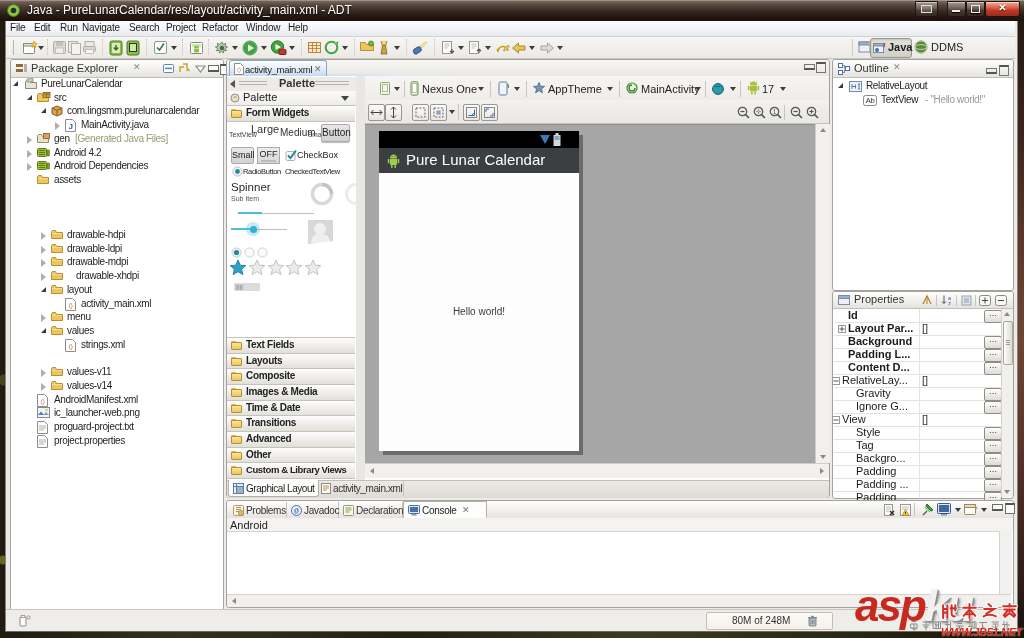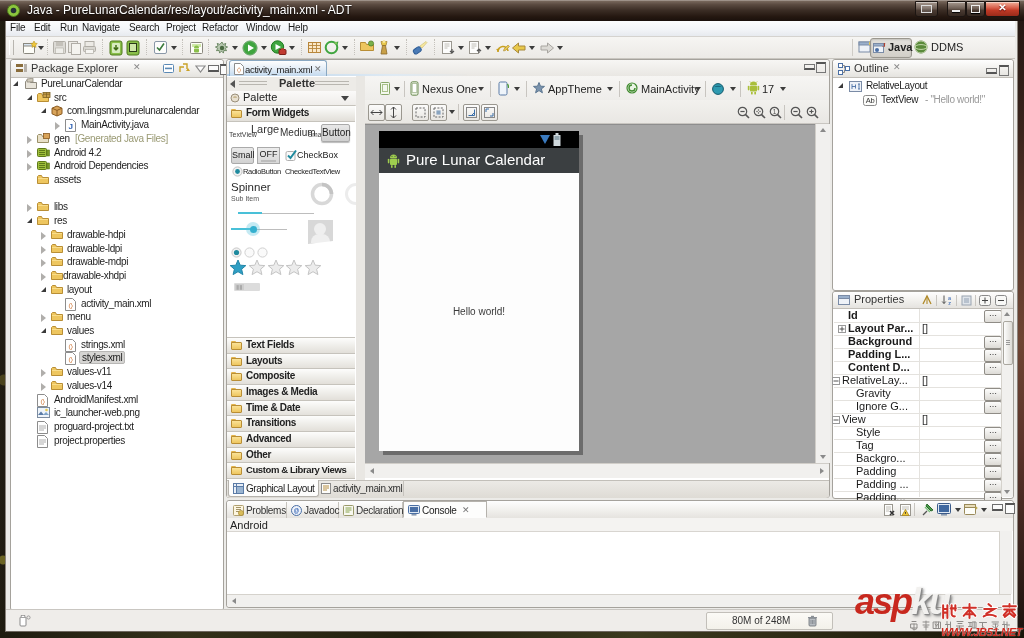--- a/index.html
+++ b/index.html
@@ -334,40 +334,20 @@
         </div>
 <div class="trow" style="left:0;top:95px;width:210px;">
           <span class="abs" style="left:26px;top:1px;">
             <svg width="13" height="11" viewBox="0 0 13 11">
               <path d="M0.5 2.5 L0.5 9.5 L11.5 9.5 L11.5 3.5 L5.5 3.5 L4.5 1.5 L1.5 1.5 Z" fill="#eec65f" stroke="#b98e35"></path>
               <path d="M1 4 L11 4 L11 5 L1 5 Z" fill="#fbe296" opacity="0.8"></path>
             </svg>
           </span>
           <span class="lbl" style="left:43px;">assets</span>
         </div>
-<div class="trow" style="left:0;top:122px;width:210px;">
-          <div class="tar closed" style="left:16px;"></div>
-          <span class="abs" style="left:26px;top:1px;">
-            <svg width="13" height="11" viewBox="0 0 13 11">
-              <path d="M0.5 2.5 L0.5 9.5 L11.5 9.5 L11.5 3.5 L5.5 3.5 L4.5 1.5 L1.5 1.5 Z" fill="#eec65f" stroke="#b98e35"></path>
-              <path d="M1 4 L11 4 L11 5 L1 5 Z" fill="#fbe296" opacity="0.8"></path>
-            </svg>
-          </span>
-          <span class="lbl" style="left:43px;">libs</span>
-        </div>
-<div class="trow" style="left:0;top:136px;width:210px;">
-          <div class="tar open" style="left:16px;"></div>
-          <span class="abs" style="left:26px;top:1px;">
-            <svg width="13" height="11" viewBox="0 0 13 11">
-              <path d="M0.5 2.5 L0.5 9.5 L11.5 9.5 L11.5 3.5 L5.5 3.5 L4.5 1.5 L1.5 1.5 Z" fill="#eec65f" stroke="#b98e35"></path>
-              <path d="M1 4 L11 4 L11 5 L1 5 Z" fill="#fbe296" opacity="0.8"></path>
-            </svg>
-          </span>
-          <span class="lbl" style="left:43px;">res</span>
-        </div>
 <div class="trow" style="left:0;top:150px;width:210px;">
           <div class="tar closed" style="left:30px;"></div>
           <span class="abs" style="left:40px;top:1px;">
             <svg width="13" height="11" viewBox="0 0 13 11">
               <path d="M0.5 2.5 L0.5 9.5 L11.5 9.5 L11.5 3.5 L5.5 3.5 L4.5 1.5 L1.5 1.5 Z" fill="#eec65f" stroke="#b98e35"></path>
               <path d="M1 4 L11 4 L11 5 L1 5 Z" fill="#fbe296" opacity="0.8"></path>
             </svg>
           </span>
           <span class="lbl" style="left:56px;">drawable-hdpi</span>
         </div>
@@ -392,21 +372,21 @@
           <span class="lbl" style="left:56px;">drawable-mdpi</span>
         </div>
 <div class="trow" style="left:0;top:191px;width:210px;">
           <div class="tar closed" style="left:30px;"></div>
           <span class="abs" style="left:40px;top:1px;">
             <svg width="13" height="11" viewBox="0 0 13 11">
               <path d="M0.5 2.5 L0.5 9.5 L11.5 9.5 L11.5 3.5 L5.5 3.5 L4.5 1.5 L1.5 1.5 Z" fill="#eec65f" stroke="#b98e35"></path>
               <path d="M1 4 L11 4 L11 5 L1 5 Z" fill="#fbe296" opacity="0.8"></path>
             </svg>
           </span>
-          <span class="lbl" style="left:52px;">drawable-xhdpi</span>
+          <span class="lbl" style="left:65px;">drawable-xhdpi</span>
         </div>
 <div class="trow" style="left:0;top:205px;width:210px;">
           <div class="tar open" style="left:30px;"></div>
           <span class="abs" style="left:40px;top:1px;">
             <svg width="13" height="11" viewBox="0 0 13 11">
               <path d="M0.5 2.5 L0.5 9.5 L11.5 9.5 L11.5 3.5 L5.5 3.5 L4.5 1.5 L1.5 1.5 Z" fill="#eec65f" stroke="#b98e35"></path>
               <path d="M1 4 L11 4 L11 5 L1 5 Z" fill="#fbe296" opacity="0.8"></path>
             </svg>
           </span>
           <span class="lbl" style="left:56px;">layout</span>
@@ -441,29 +421,20 @@
           <span class="lbl" style="left:56px;">values</span>
         </div>
 <div class="trow" style="left:0;top:260px;width:210px;">
           <span class="abs" style="left:54px;top:1px;">
             <svg width="11" height="13" viewBox="0 0 11 13">
               <path d="M0.5 0.5 L7.5 0.5 L10.5 3.5 L10.5 12.5 L0.5 12.5 Z" fill="#fff" stroke="#8c8c8c"></path>
               <text x="5.5" y="10" font-size="7" fill="#c8641e" text-anchor="middle" font-family="Liberation Sans">〈〉</text>
             </svg>
           </span>
           <span class="lbl" style="left:70px;">strings.xml</span>
-        </div>
-<div class="trow" style="left:0;top:273px;width:210px;">
-          <span class="abs" style="left:54px;top:1px;">
-            <svg width="11" height="13" viewBox="0 0 11 13">
-              <path d="M0.5 0.5 L7.5 0.5 L10.5 3.5 L10.5 12.5 L0.5 12.5 Z" fill="#fff" stroke="#8c8c8c"></path>
-              <text x="5.5" y="10" font-size="7" fill="#c8641e" text-anchor="middle" font-family="Liberation Sans">〈〉</text>
-            </svg>
-          </span>
-          <span class="lbl" style="left:68px;top:0px;background:#d6d5d3;border:1px solid #b8b7b5;border-radius:2px;padding:0 2px;">styles.xml</span>
         </div>
 <div class="trow" style="left:0;top:287px;width:210px;">
           <div class="tar closed" style="left:30px;"></div>
           <span class="abs" style="left:40px;top:1px;">
             <svg width="13" height="11" viewBox="0 0 13 11">
               <path d="M0.5 2.5 L0.5 9.5 L11.5 9.5 L11.5 3.5 L5.5 3.5 L4.5 1.5 L1.5 1.5 Z" fill="#eec65f" stroke="#b98e35"></path>
               <path d="M1 4 L11 4 L11 5 L1 5 Z" fill="#fbe296" opacity="0.8"></path>
             </svg>
           </span>
           <span class="lbl" style="left:56px;">values-v11</span>
@@ -1059,21 +1030,21 @@
         <span class="abs" style="left:25px;top:2px;font-size:10px;color:#333;">80M of 248M</span>
         <svg class="abs" style="left:100px;top:2px" width="11" height="12" viewBox="0 0 11 12">
           <rect x="2" y="3" width="7" height="8" rx="1" fill="#b8bdc2" stroke="#6a6f75" stroke-width="0.8"></rect>
           <rect x="1" y="2" width="9" height="1.4" fill="#8a8f95"></rect>
           <rect x="4" y="0.8" width="3" height="1.4" fill="#8a8f95"></rect>
           <path d="M4 5 v4 M5.5 5 v4 M7 5 v4" stroke="#7a7f85" stroke-width="0.7"></path>
         </svg>
       </div>
     </div>
 
-  <div class="abs" style="left:855px;top:581px;z-index:60;font-style:italic;font-weight:bold;font-size:36px;color:#c8281e;letter-spacing:-2px;font-family:'Liberation Sans',sans-serif;">asp<span style="color:#f2f1ef;text-shadow:1px 1px 0 #8a8a8a,2px 2px 3px #777;">ku</span></div>
+  <div class="abs" style="left:855px;top:581px;z-index:60;font-style:italic;font-weight:bold;font-size:44px;color:#c8281e;letter-spacing:-2px;font-family:'Liberation Sans',sans-serif;">asp<span style="color:#f2f1ef;text-shadow:1px 1px 0 #8a8a8a,2px 2px 3px #777;">ku</span></div>
   <div class="abs" style="left:941px;top:602px;z-index:61;">
       <svg style="position:absolute;left:0px;top:0" width="17" height="17" viewBox="0 0 16 16">
         <path d="M2 3 v12 M6 3 v12 M2 6.5 h4 M2 10 h4 M10 3 v8 a2.5 2.5 0 0 0 3 2.5 M13.5 3 v5 M9 6 h5" fill="none" stroke="#fff" stroke-width="3.6" stroke-linecap="round"></path>
         <path d="M2 3 v12 M6 3 v12 M2 6.5 h4 M2 10 h4 M10 3 v8 a2.5 2.5 0 0 0 3 2.5 M13.5 3 v5 M9 6 h5" fill="none" stroke="#d03028" stroke-width="1.9" stroke-linecap="round"></path>
       </svg>
       <svg style="position:absolute;left:20px;top:0" width="17" height="17" viewBox="0 0 16 16">
         <path d="M8 2 v13 M2 5.5 h12 M8 7 l-5.5 6 M8 7 l5.5 6 M5 11.5 h6" fill="none" stroke="#fff" stroke-width="3.6" stroke-linecap="round"></path>
         <path d="M8 2 v13 M2 5.5 h12 M8 7 l-5.5 6 M8 7 l5.5 6 M5 11.5 h6" fill="none" stroke="#d03028" stroke-width="1.9" stroke-linecap="round"></path>
       </svg>
       <svg style="position:absolute;left:40px;top:0" width="17" height="17" viewBox="0 0 16 16">

